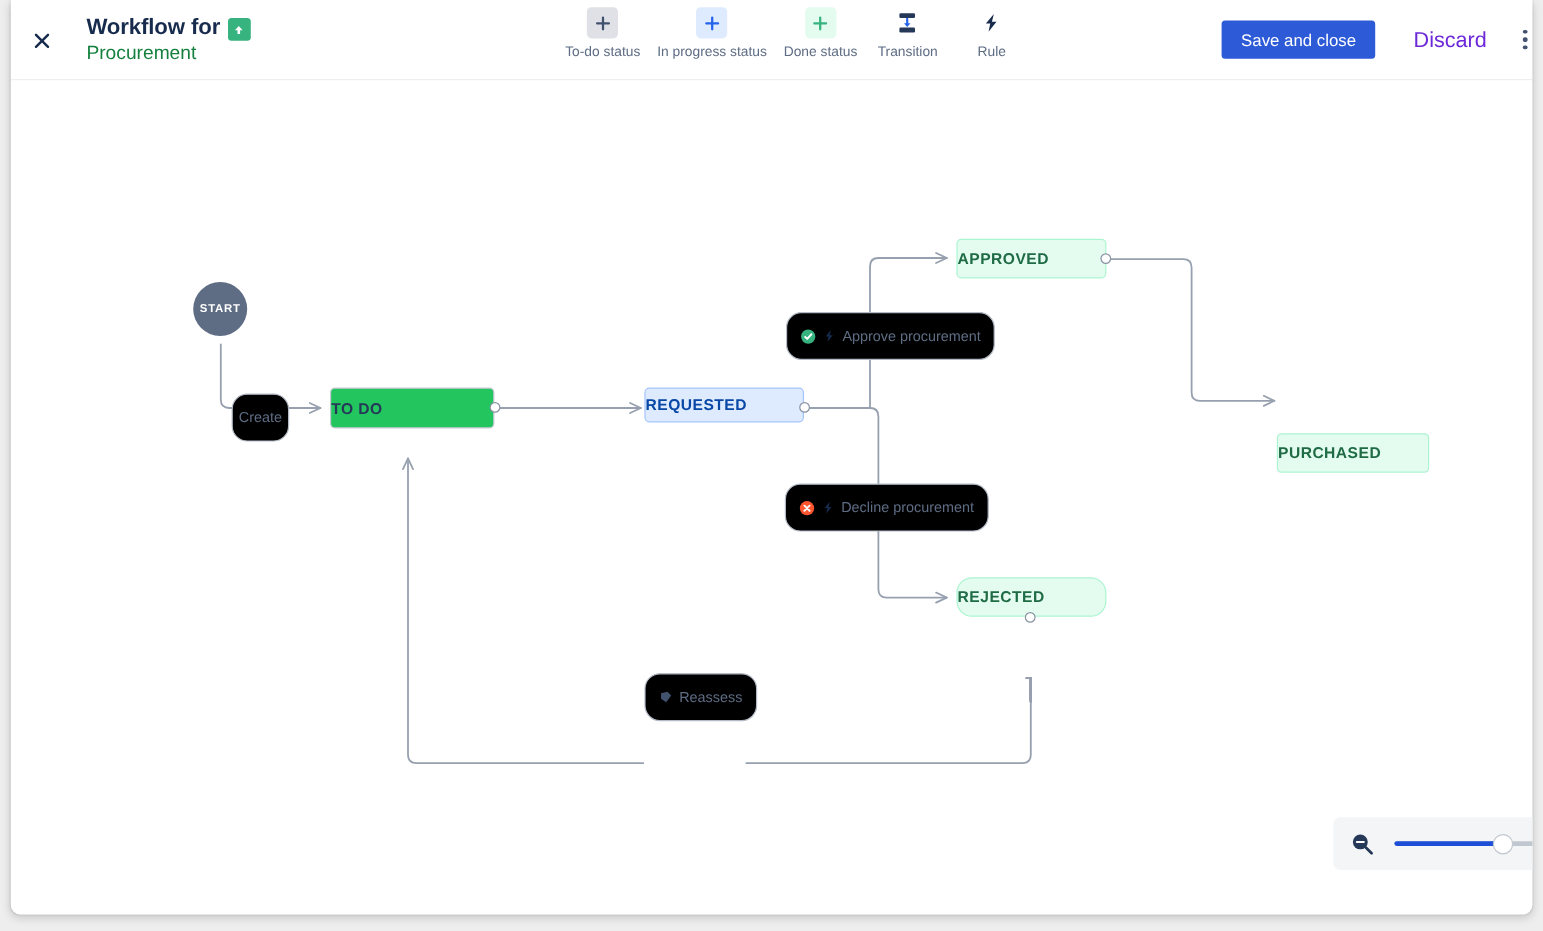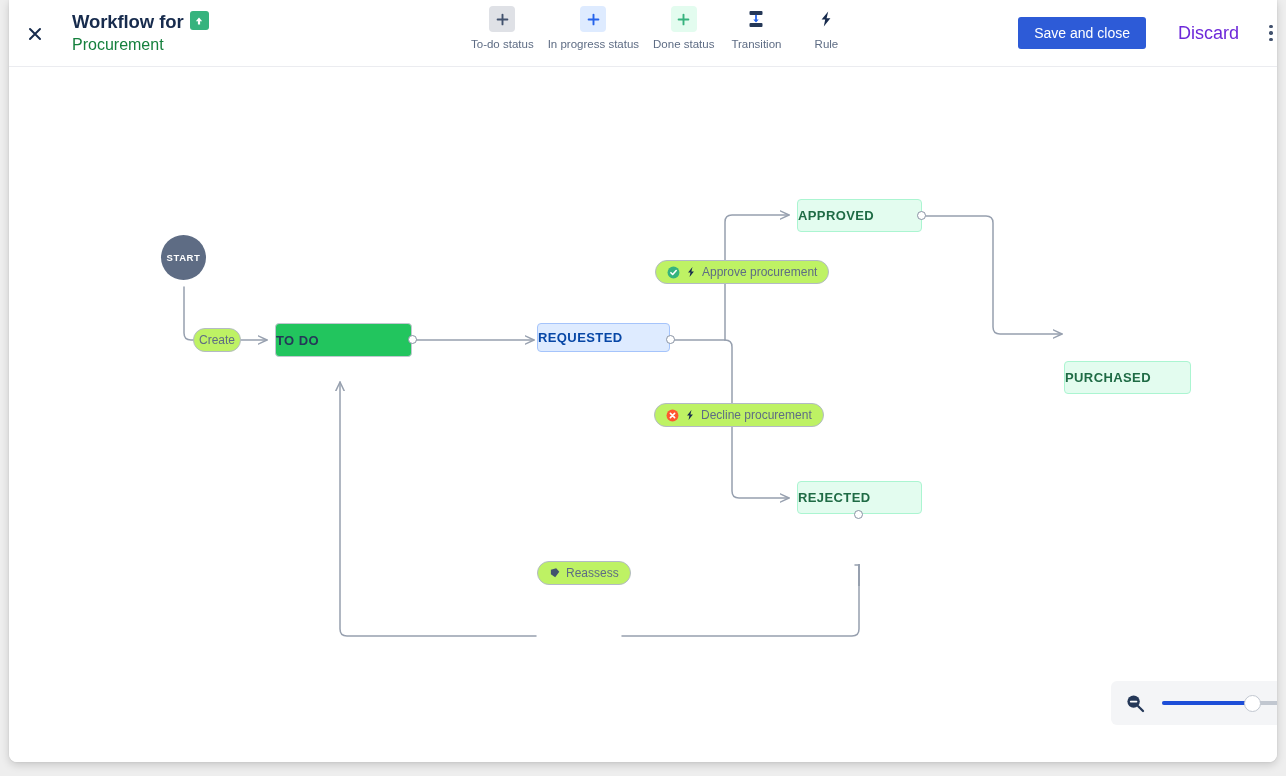--- a/index.html
+++ b/index.html
@@ -45,21 +45,21 @@
     border-radius: 3px;
   }
   .close-btn svg { display:block; }
 
   .title-block {
     position: absolute;
     left: 63px; top: 10px;
   }
   .title-row {
     display: flex;
-    align-items: flex-start;
+    align-items: flex-end;
     gap: 6px;
   }
   .title-text {
     font-size: 18.5px;
     font-weight: bold;
     color: #172b4d;
     letter-spacing: -0.1px;
     line-height: 24px;
   }
   .title-badge {
@@ -237,22 +237,22 @@
     background: #ffffff;
     border: 1.5px solid #8993a4;
     box-sizing: border-box;
     cursor: crosshair;
   }
 
   
   .pill {
     position: absolute;
     box-sizing: border-box;
-    height: 24px;
-    background: #bef264;
+    height: 40px;
+    background: #000000;
     border: 1.5px solid #b3bac5;
     border-radius: 13px;
     display: flex;
     align-items: center;
     gap: 5px;
     padding: 0 11px;
     font-size: 12px;
     color: #5e6c84;
     white-space: nowrap;
     cursor: pointer;
@@ -471,21 +471,21 @@
     <div class="node prog" style="left:528px; top:256px; width:133px; height:29px;">
       <span>REQUESTED</span>
     </div>
     <div class="port" style="left:657px; top:268px;"></div>
 
     <div class="node done" style="left:788px; top:132px; width:125px; height:33px;">
       <span>APPROVED</span>
     </div>
     <div class="port" style="left:908px; top:144px;"></div>
 
-    <div class="node done" style="left:788px; top:414px; width:125px; height:33px;">
+    <div class="node done" style="left:788px; top:414px; width:125px; height:33px;border-radius:13px;">
       <span>REJECTED</span>
     </div>
     <div class="port" style="left:845px; top:443px;"></div>
 
     <div class="node done" style="left:1055px; top:250px; width:127px; height:33px;margin-top:44px;">
       <span>PURCHASED</span>
     </div>
 
     <div class="pill" style="left:646px; top:193px;">
       <span class="ic">

